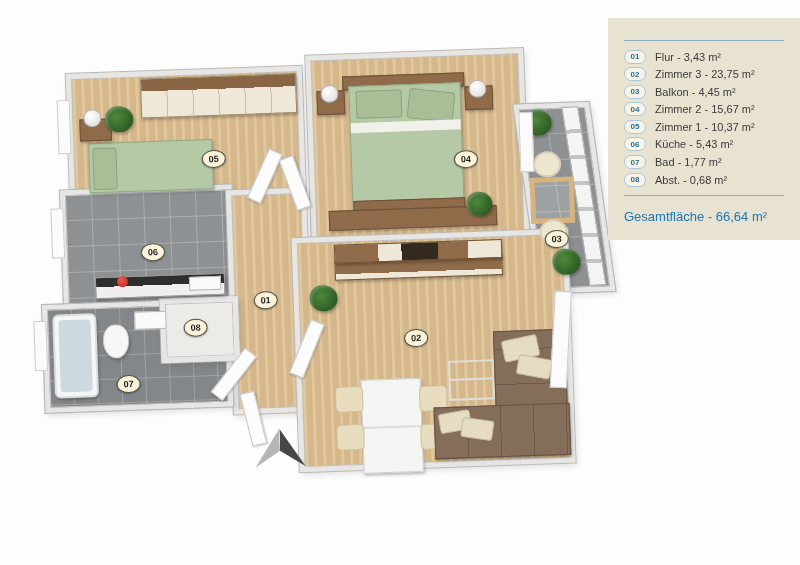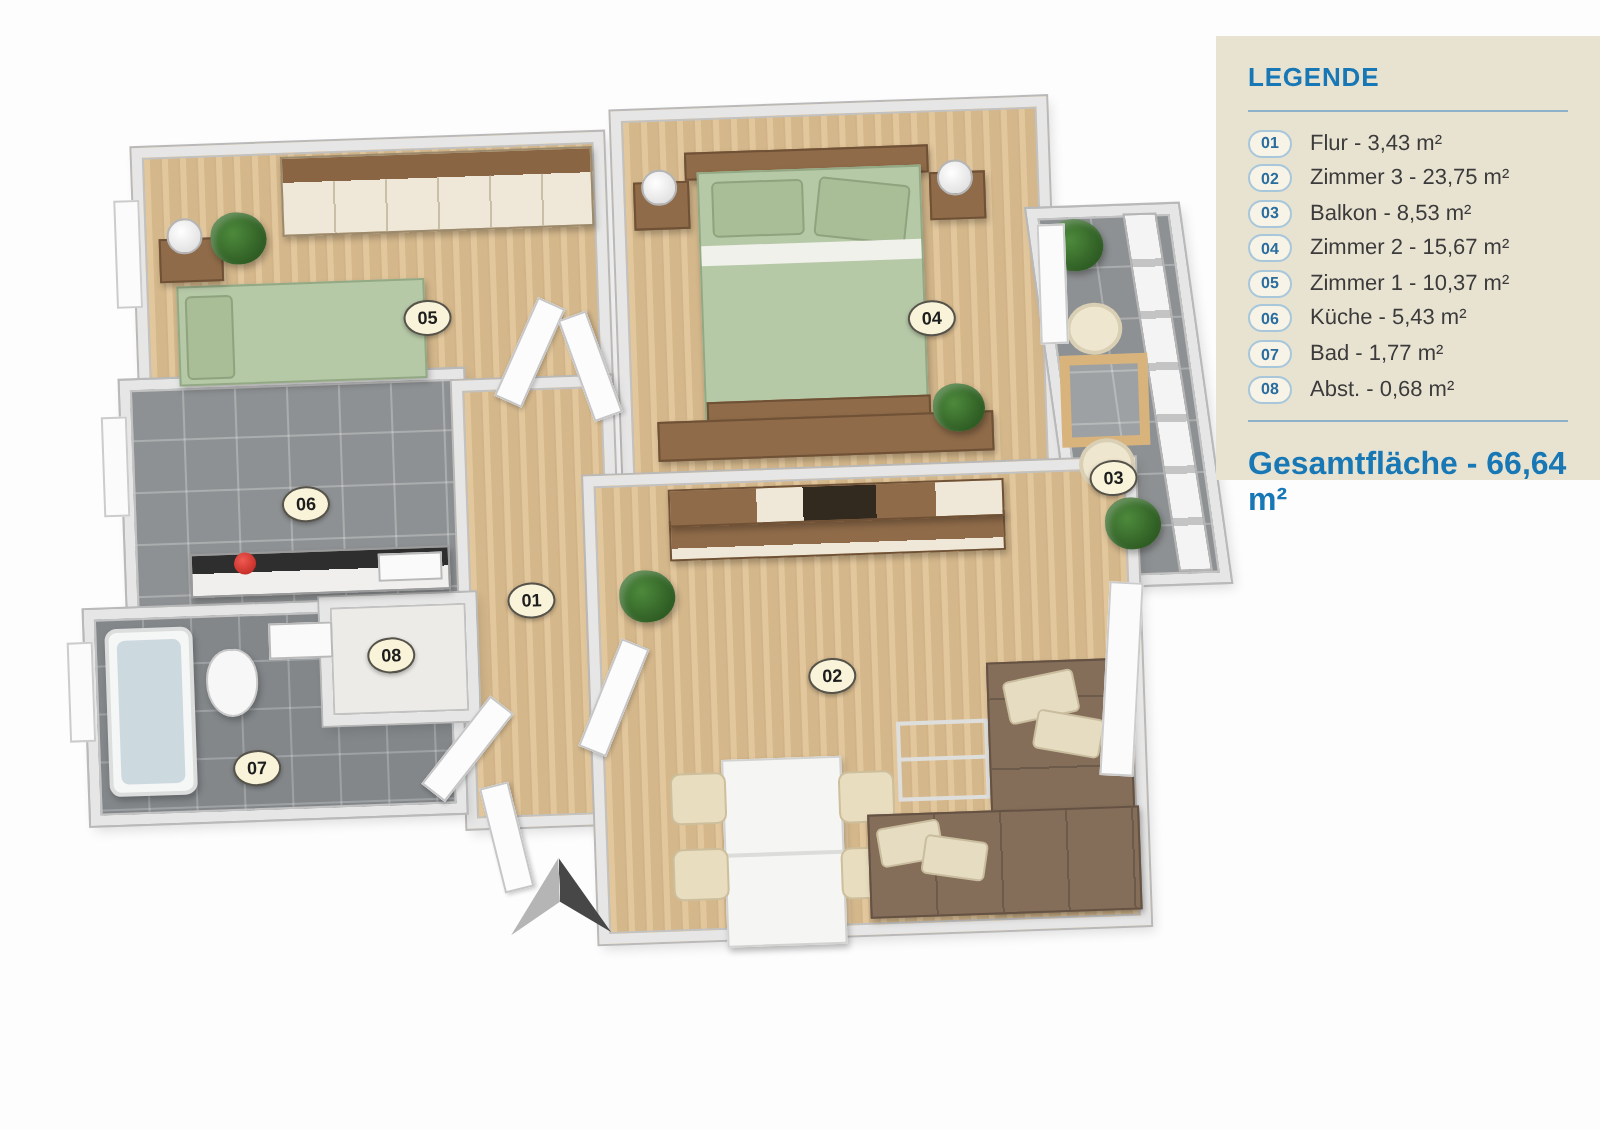--- a/index.html
+++ b/index.html
@@ -77,21 +77,21 @@
 
   
   .legend{position:absolute;left:608px;top:18px;width:192px;height:222px;background:#e8e2d1;
           box-sizing:border-box;padding:13px 14px 0 16px;z-index:20;}
   .legend h1{margin:0;font-size:13px;font-weight:bold;color:#1878b6;letter-spacing:.4px;}
   .lg-div{border:none;border-top:1px solid #8fb0c9;margin:9px 2px 9px 0;}
   .lg-row{display:flex;align-items:center;gap:9px;margin:0 0 4.6px 0;height:13px;}
   .lg-num{flex:0 0 auto;width:20px;height:12px;border:1px solid #a9c7db;border-radius:7px;background:#f7f4e7;
           display:flex;align-items:center;justify-content:center;font-size:8px;font-weight:bold;color:#2a6d9e;}
   .lg-label{font-size:11px;color:#3b3b3b;white-space:nowrap;}
-  .lg-total{font-size:16px;font-weight:bold;color:#1878b6;margin-top:13px;}
+  .lg-total{font-size:13px;font-weight:normal;color:#1878b6;margin-top:13px;}
 </style>
 </head>
 <body>
 
 <div class="canvas">
 
   <div id="plan">
 
     <div class="room wood" style="left:72px;top:66px;width:226px;height:122px;"></div>
     <div class="room wood" style="left:312px;top:56px;width:208px;height:182px;"></div>
@@ -180,34 +180,33 @@
     <div class="badge" style="left:112px;top:369px;">07</div>
     <div class="badge" style="left:401px;top:333px;">02</div>
 
     <div class="north">
       <div class="w wl"></div>
       <div class="w wr"></div>
     </div>
   </div>
 
   <div class="legend">
-    <h1>LEGENDE</h1>
     <hr class="lg-div">
 
     <div class="lg-row">
       <span class="lg-num">01</span>
       <span class="lg-label">Flur - 3,43 m²</span>
     </div>
     <div class="lg-row">
       <span class="lg-num">02</span>
       <span class="lg-label">Zimmer 3 - 23,75 m²</span>
     </div>
     <div class="lg-row">
       <span class="lg-num">03</span>
-      <span class="lg-label">Balkon - 8,53 m²</span>
+      <span class="lg-label">Balkon - 4,45 m²</span>
     </div>
     <div class="lg-row">
       <span class="lg-num">04</span>
       <span class="lg-label">Zimmer 2 - 15,67 m²</span>
     </div>
     <div class="lg-row">
       <span class="lg-num">05</span>
       <span class="lg-label">Zimmer 1 - 10,37 m²</span>
     </div>
     <div class="lg-row">

